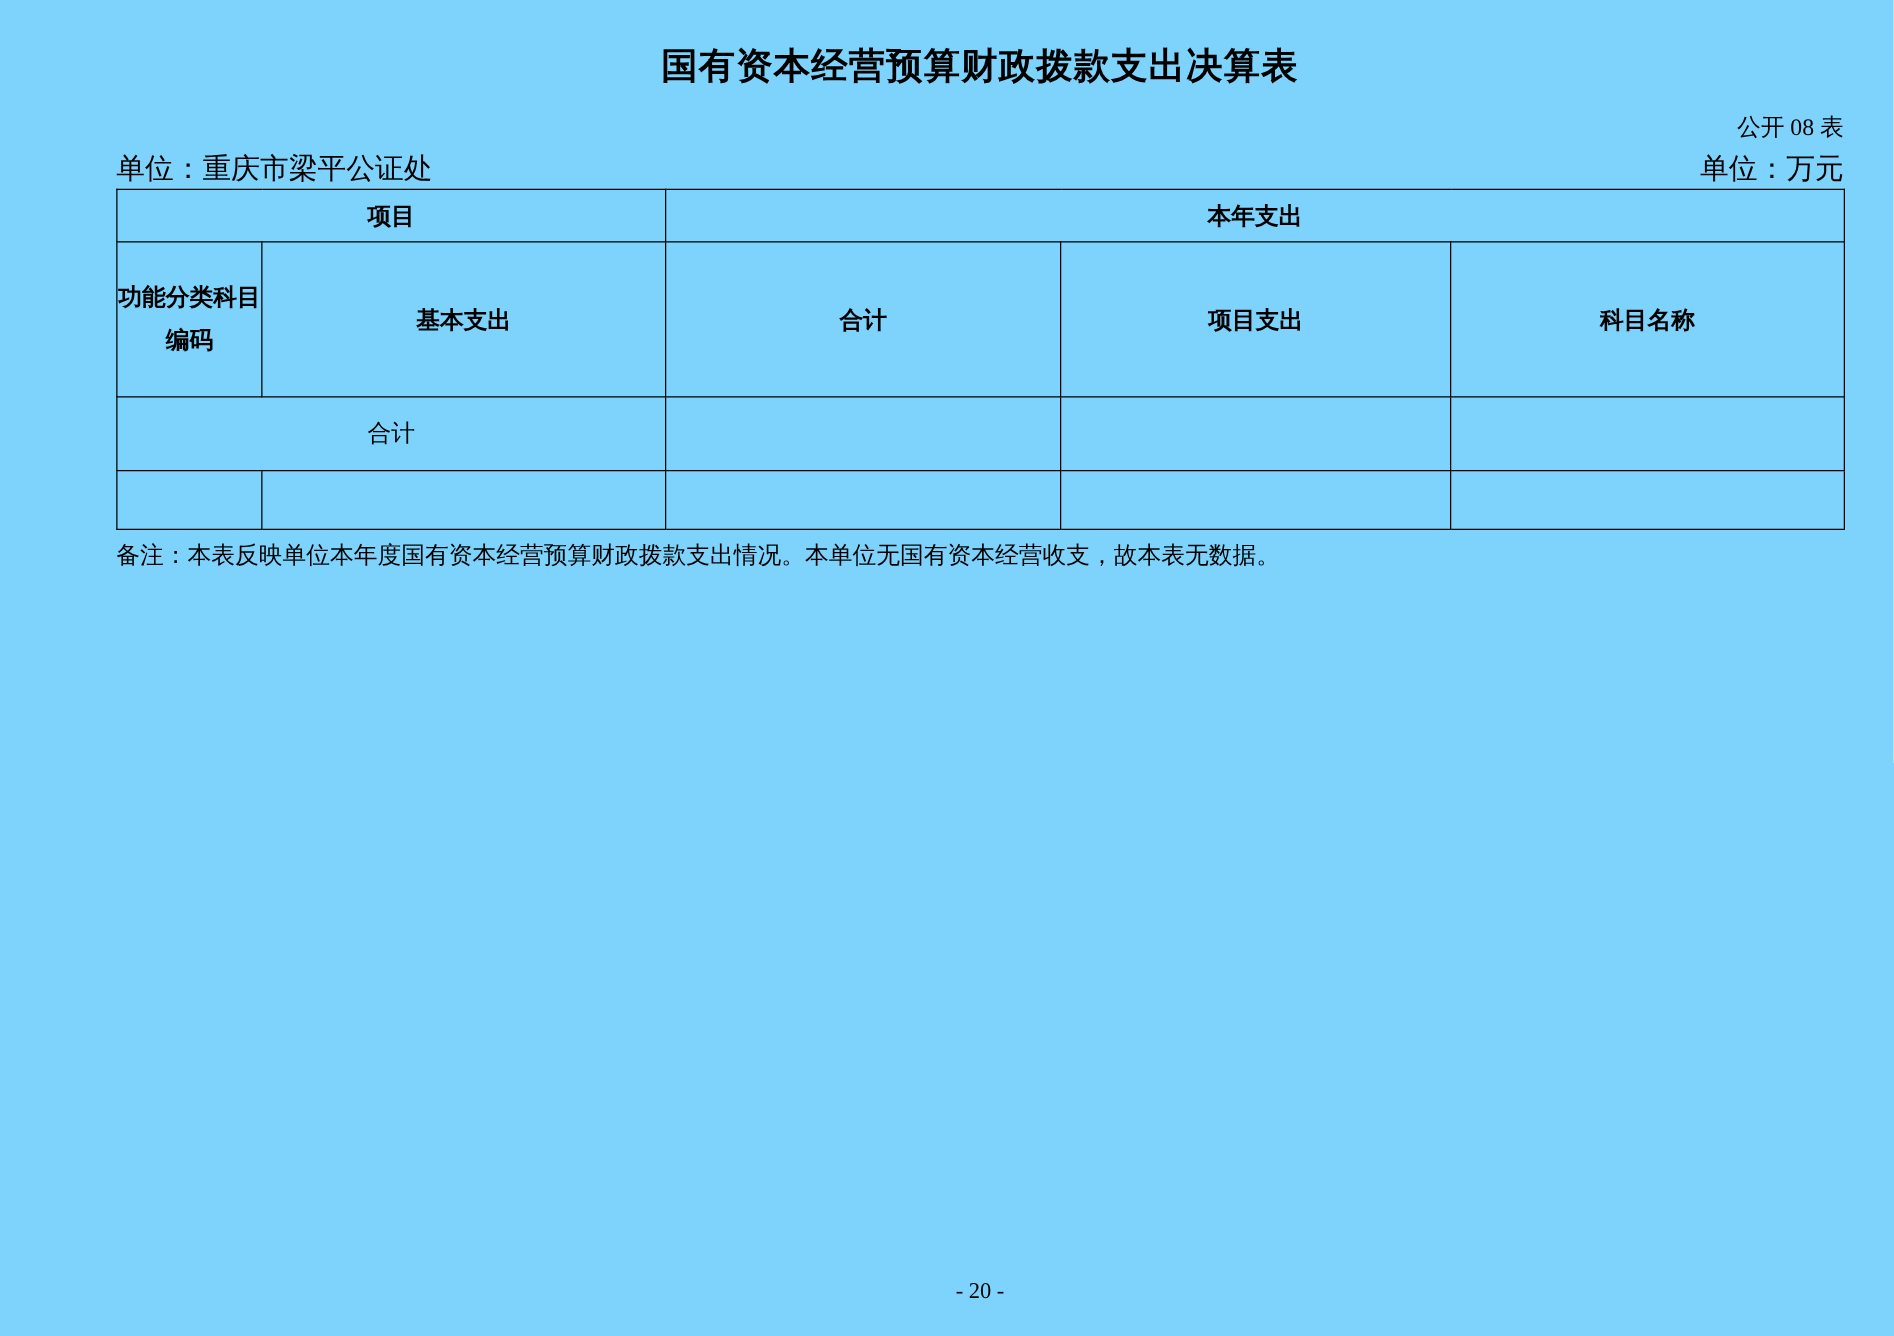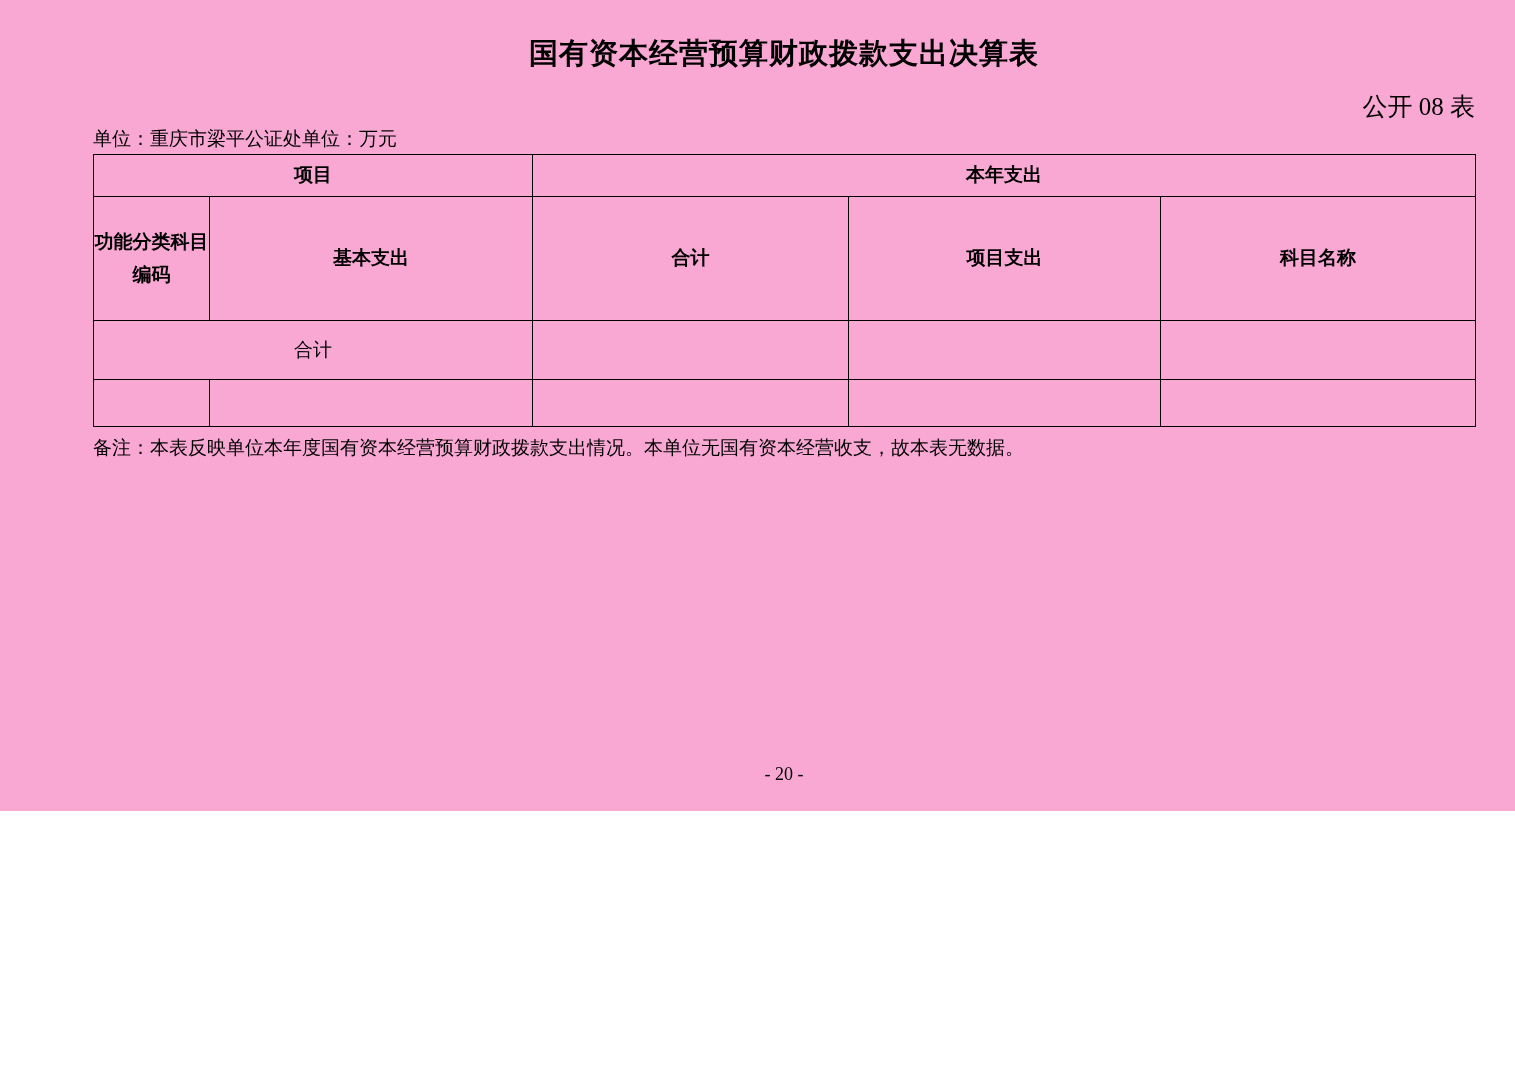--- a/index.html
+++ b/index.html
@@ -3,22 +3,22 @@
 <meta charset="utf-8">
 <style>
   html, body {
     margin: 0;
     padding: 0;
     background: #ffffff;
   }
   .page {
     position: relative;
     width: 1515px;
-    height: 811px;
-    background: #f9a8d4;
+    height: 1069px;
+    background: #7dd3fc;
     color: #000000;
     font-family: "Liberation Serif", "DejaVu Serif", serif;
     overflow: hidden;
   }
   .content {
     position: absolute;
     left: 93px;
     top: 0;
     width: 1382px;
   }
@@ -26,28 +26,28 @@
     margin: 36px 0 0 0;
     font-size: 29px;
     font-weight: bold;
     text-align: center;
     letter-spacing: 1px;
     line-height: 1.2;
   }
   .table-no {
     margin-top: 21px;
     text-align: right;
-    font-size: 25px;
+    font-size: 19px;
     line-height: 1.2;
   }
   .meta-row {
     margin-top: 6px;
     display: flex;
-    justify-content: flex-start;
-    font-size: 19px;
+    justify-content: space-between;
+    font-size: 23px;
     line-height: 1.2;
   }
   table.budget-table {
     border-collapse: collapse;
     table-layout: fixed;
     width: 1382px;
     margin-top: 3px;
   }
   table.budget-table td {
     border: 1px solid #000000;

